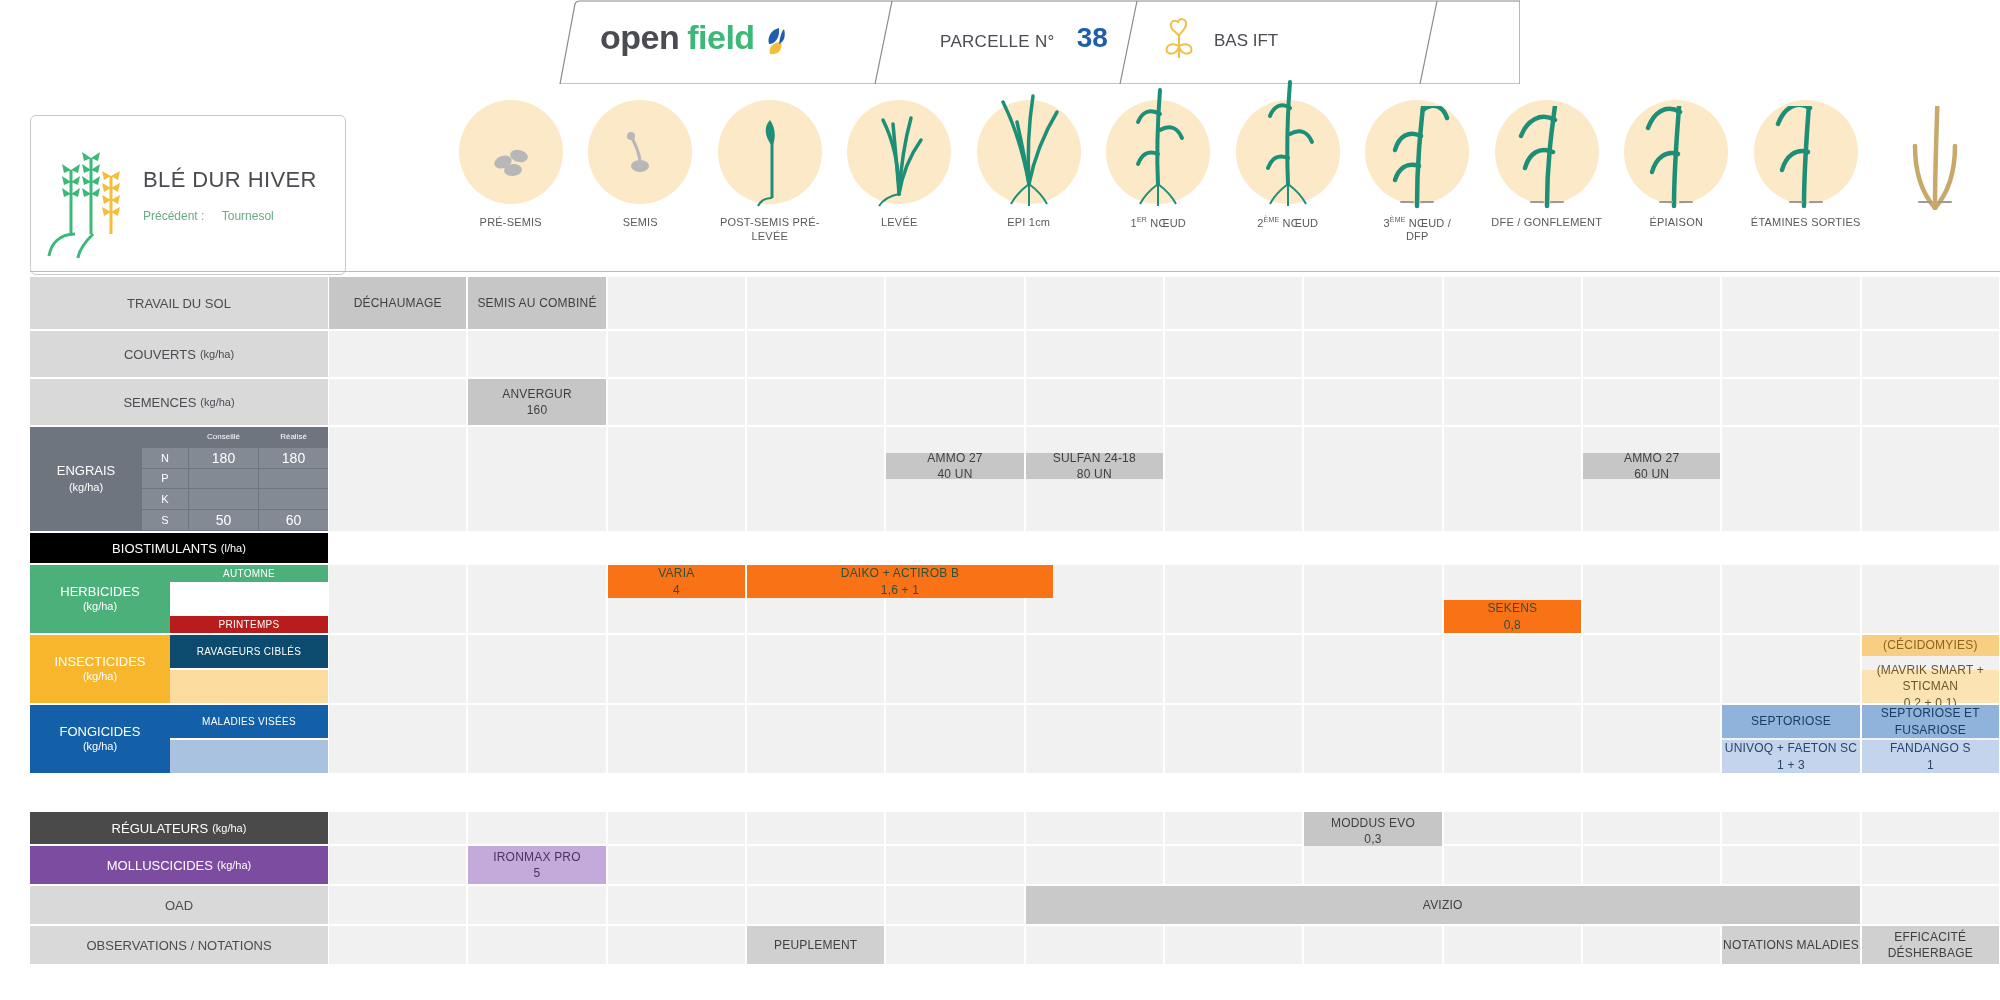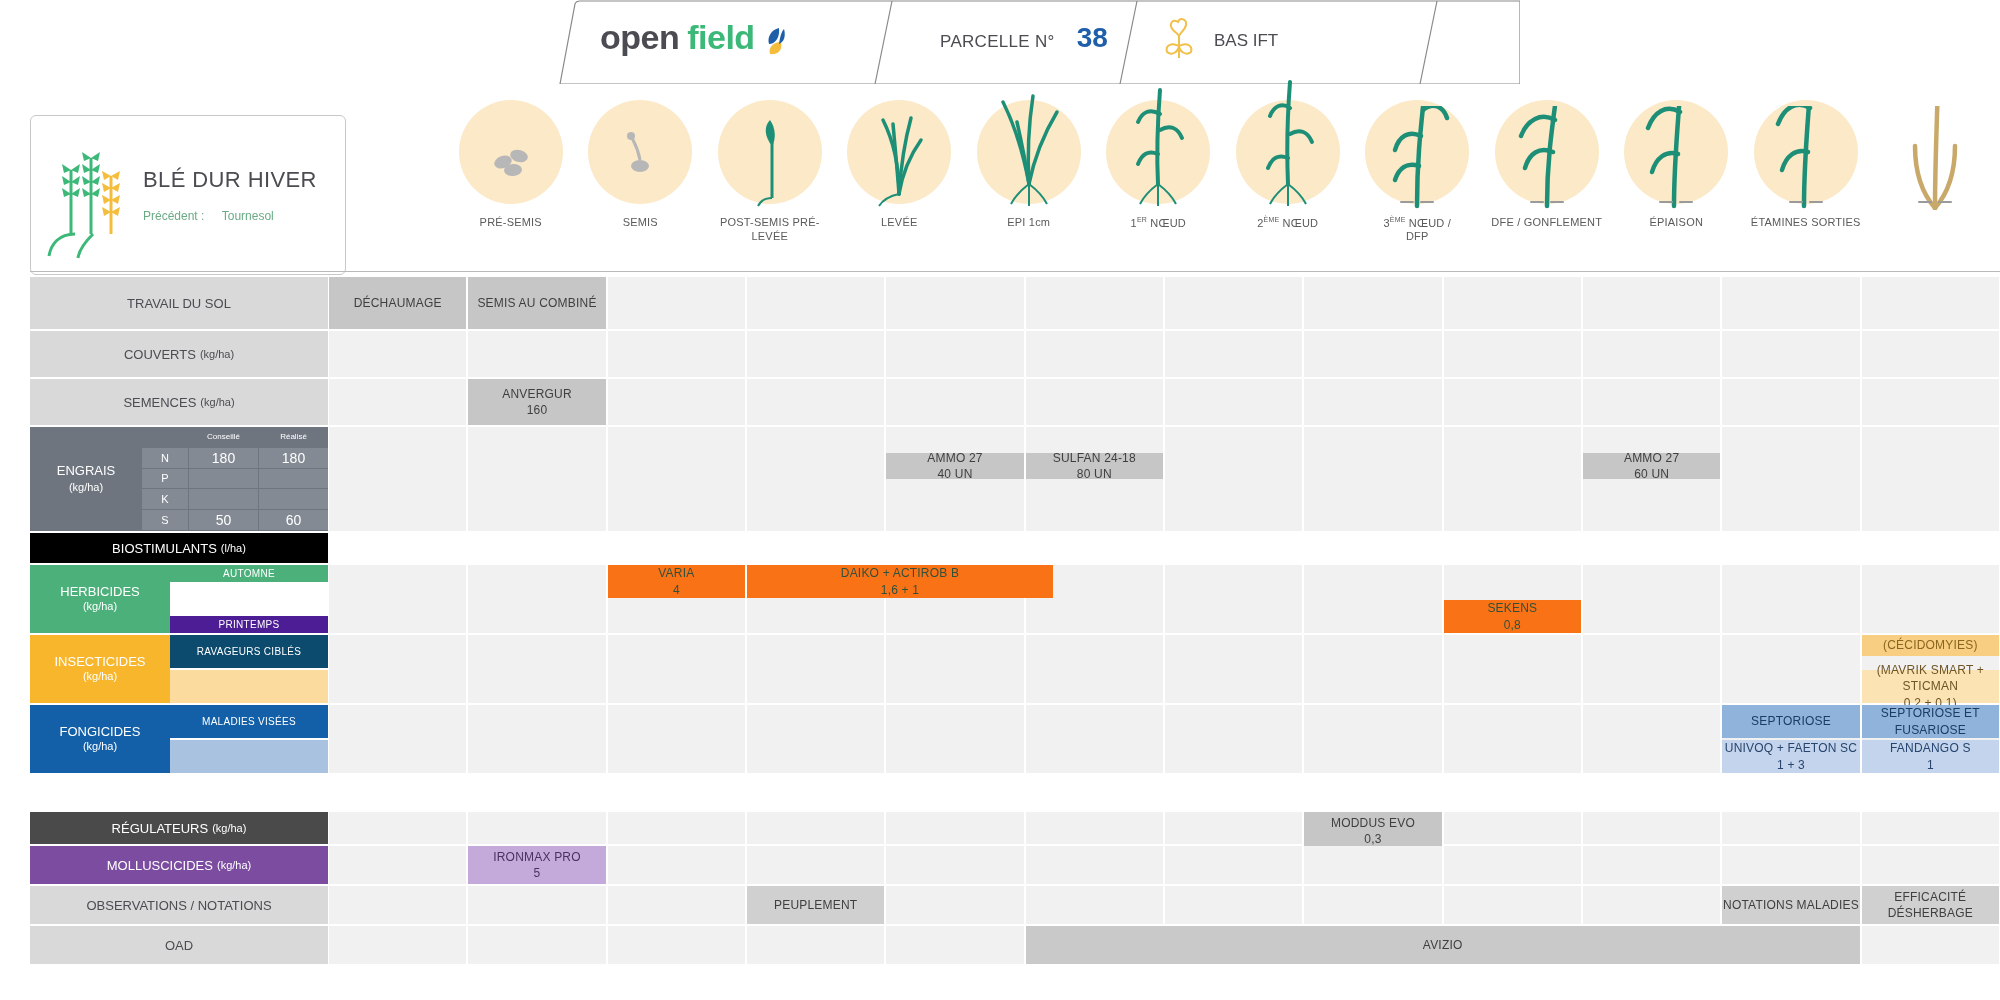--- a/index.html
+++ b/index.html
@@ -134,21 +134,21 @@
     display: flex; flex-direction: column;
     align-items: center; justify-content: center;
     font-size: 13px; text-align: center; line-height: 1.25;
   }
   .lblsplit .subs { flex: 1 1 auto; display: flex; flex-direction: column; gap: 2px; }
   .lblsplit .sub {
     flex: 1 1 0; display: flex; align-items: center; justify-content: center;
     font-size: 10px; letter-spacing: .3px; text-align: center;
   }
   .sub-g1 { background: #4cb07a; color: #fff; }
-  .sub-g2 { background: #4c1d95; color: #fff; margin-top: 32px; }
+  .sub-g2 { background: #b91c1c; color: #fff; margin-top: 32px; }
   .sub-a1 { background: #0c4a6e; color: #fff; }
   .sub-a2 { background: #fbdc9e; color: #fff; }
   .sub-b1 { background: #1360a8; color: #fff; }
   .sub-b2 { background: #a9c2e0; color: #fff; }
 
   
   .engrais-label { display: flex; width: 298px; flex: 0 0 298px; background: #6e757f; }
   .engrais-name {
     width: 112px; flex: 0 0 112px; color: #fff;
     display: flex; flex-direction: column; align-items: center; justify-content: center;
@@ -770,20 +770,42 @@
           <div class="slot" style="left: 1394.33px; width: 137.333px;"></div>
           <div class="slot" style="left: 1533.67px; width: 137.333px;"></div>
           <div class="cell c-purple" style="left: 140.333px; width: 137.333px; top: 0px; height: 38px;">
             <span>IRONMAX PRO</span>
             <span class="l2">5</span>
           </div>
         </div>
       </div>
       <div class="row" style="height: 38px;">
         <div class="rowlabel lbl-grey">
+          <span>OAD</span>
+        </div>
+        <div class="track">
+          <div class="slot" style="left: 1px; width: 137.333px;"></div>
+          <div class="slot" style="left: 140.333px; width: 137.333px;"></div>
+          <div class="slot" style="left: 279.667px; width: 137.333px;"></div>
+          <div class="slot" style="left: 419px; width: 137.333px;"></div>
+          <div class="slot" style="left: 558.333px; width: 137.333px;"></div>
+          <div class="slot" style="left: 697.667px; width: 137.333px;"></div>
+          <div class="slot" style="left: 837px; width: 137.333px;"></div>
+          <div class="slot" style="left: 976.333px; width: 137.333px;"></div>
+          <div class="slot" style="left: 1115.67px; width: 137.333px;"></div>
+          <div class="slot" style="left: 1255px; width: 137.333px;"></div>
+          <div class="slot" style="left: 1394.33px; width: 137.333px;"></div>
+          <div class="slot" style="left: 1533.67px; width: 137.333px;"></div>
+          <div class="cell c-dgrey" style="left: 697.667px; width: 834px; top: 0px; height: 38px;">
+            <span>AVIZIO</span>
+          </div>
+        </div>
+      </div>
+      <div class="row" style="height: 38px;">
+        <div class="rowlabel lbl-grey">
           <span>OBSERVATIONS / NOTATIONS</span>
         </div>
         <div class="track">
           <div class="slot" style="left: 1px; width: 137.333px;"></div>
           <div class="slot" style="left: 140.333px; width: 137.333px;"></div>
           <div class="slot" style="left: 279.667px; width: 137.333px;"></div>
           <div class="slot" style="left: 419px; width: 137.333px;"></div>
           <div class="slot" style="left: 558.333px; width: 137.333px;"></div>
           <div class="slot" style="left: 697.667px; width: 137.333px;"></div>
           <div class="slot" style="left: 837px; width: 137.333px;"></div>
@@ -796,37 +818,15 @@
             <span>PEUPLEMENT</span>
           </div>
           <div class="cell c-grey2" style="left: 1394.33px; width: 137.333px; top: 0px; height: 38px;">
             <span>NOTATIONS MALADIES</span>
           </div>
           <div class="cell c-grey2" style="left: 1533.67px; width: 137.333px; top: 0px; height: 38px;">
             <span>EFFICACITÉ DÉSHERBAGE</span>
           </div>
         </div>
       </div>
-      <div class="row" style="height: 38px;">
-        <div class="rowlabel lbl-grey">
-          <span>OAD</span>
-        </div>
-        <div class="track">
-          <div class="slot" style="left: 1px; width: 137.333px;"></div>
-          <div class="slot" style="left: 140.333px; width: 137.333px;"></div>
-          <div class="slot" style="left: 279.667px; width: 137.333px;"></div>
-          <div class="slot" style="left: 419px; width: 137.333px;"></div>
-          <div class="slot" style="left: 558.333px; width: 137.333px;"></div>
-          <div class="slot" style="left: 697.667px; width: 137.333px;"></div>
-          <div class="slot" style="left: 837px; width: 137.333px;"></div>
-          <div class="slot" style="left: 976.333px; width: 137.333px;"></div>
-          <div class="slot" style="left: 1115.67px; width: 137.333px;"></div>
-          <div class="slot" style="left: 1255px; width: 137.333px;"></div>
-          <div class="slot" style="left: 1394.33px; width: 137.333px;"></div>
-          <div class="slot" style="left: 1533.67px; width: 137.333px;"></div>
-          <div class="cell c-dgrey" style="left: 697.667px; width: 834px; top: 0px; height: 38px;">
-            <span>AVIZIO</span>
-          </div>
-        </div>
-      </div>
     </div>
 
 </div>
 
 </body></html>

